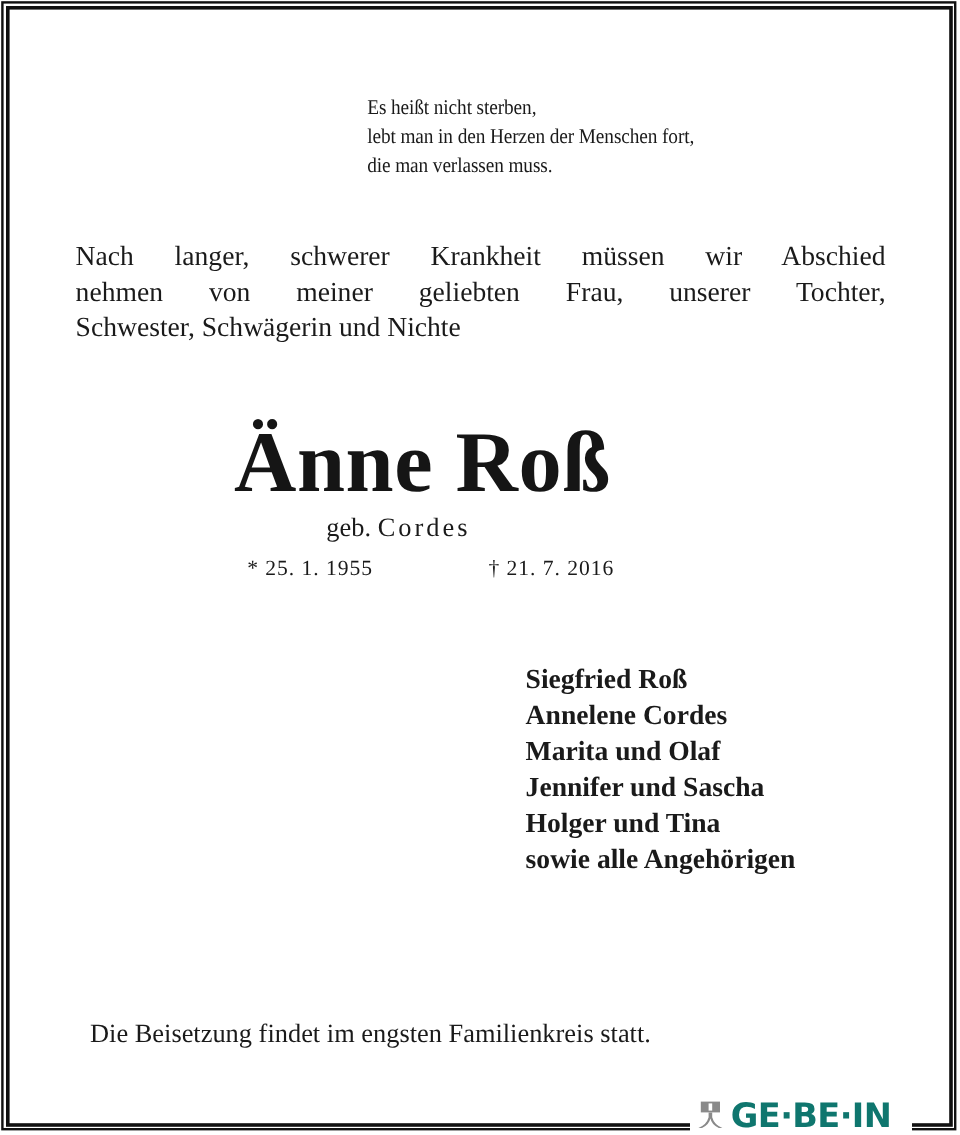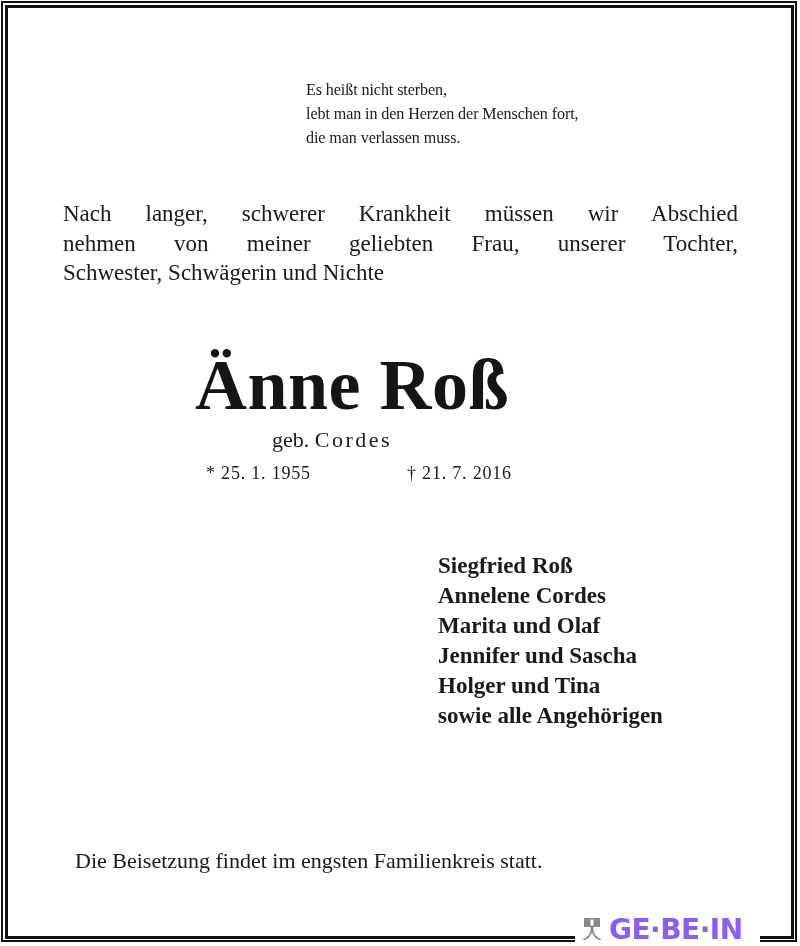--- a/index.html
+++ b/index.html
@@ -118,21 +118,21 @@
       white-space: nowrap;
       margin-left: 12px;
     }
     .logo {
       position: absolute;
       left: 580px;
       top: 912px;
       height: 34px;
       display: flex;
       align-items: center;
-      color: #8b5cf6;
+      color: #0f766e;
       font-family: "DejaVu Sans", "Liberation Sans", sans-serif;
       font-weight: bold;
       font-size: 28px;
       letter-spacing: -0.5px;
     }
     .logo svg { margin-right: 5px; }
   </style>
 </head>
 <body>
 

